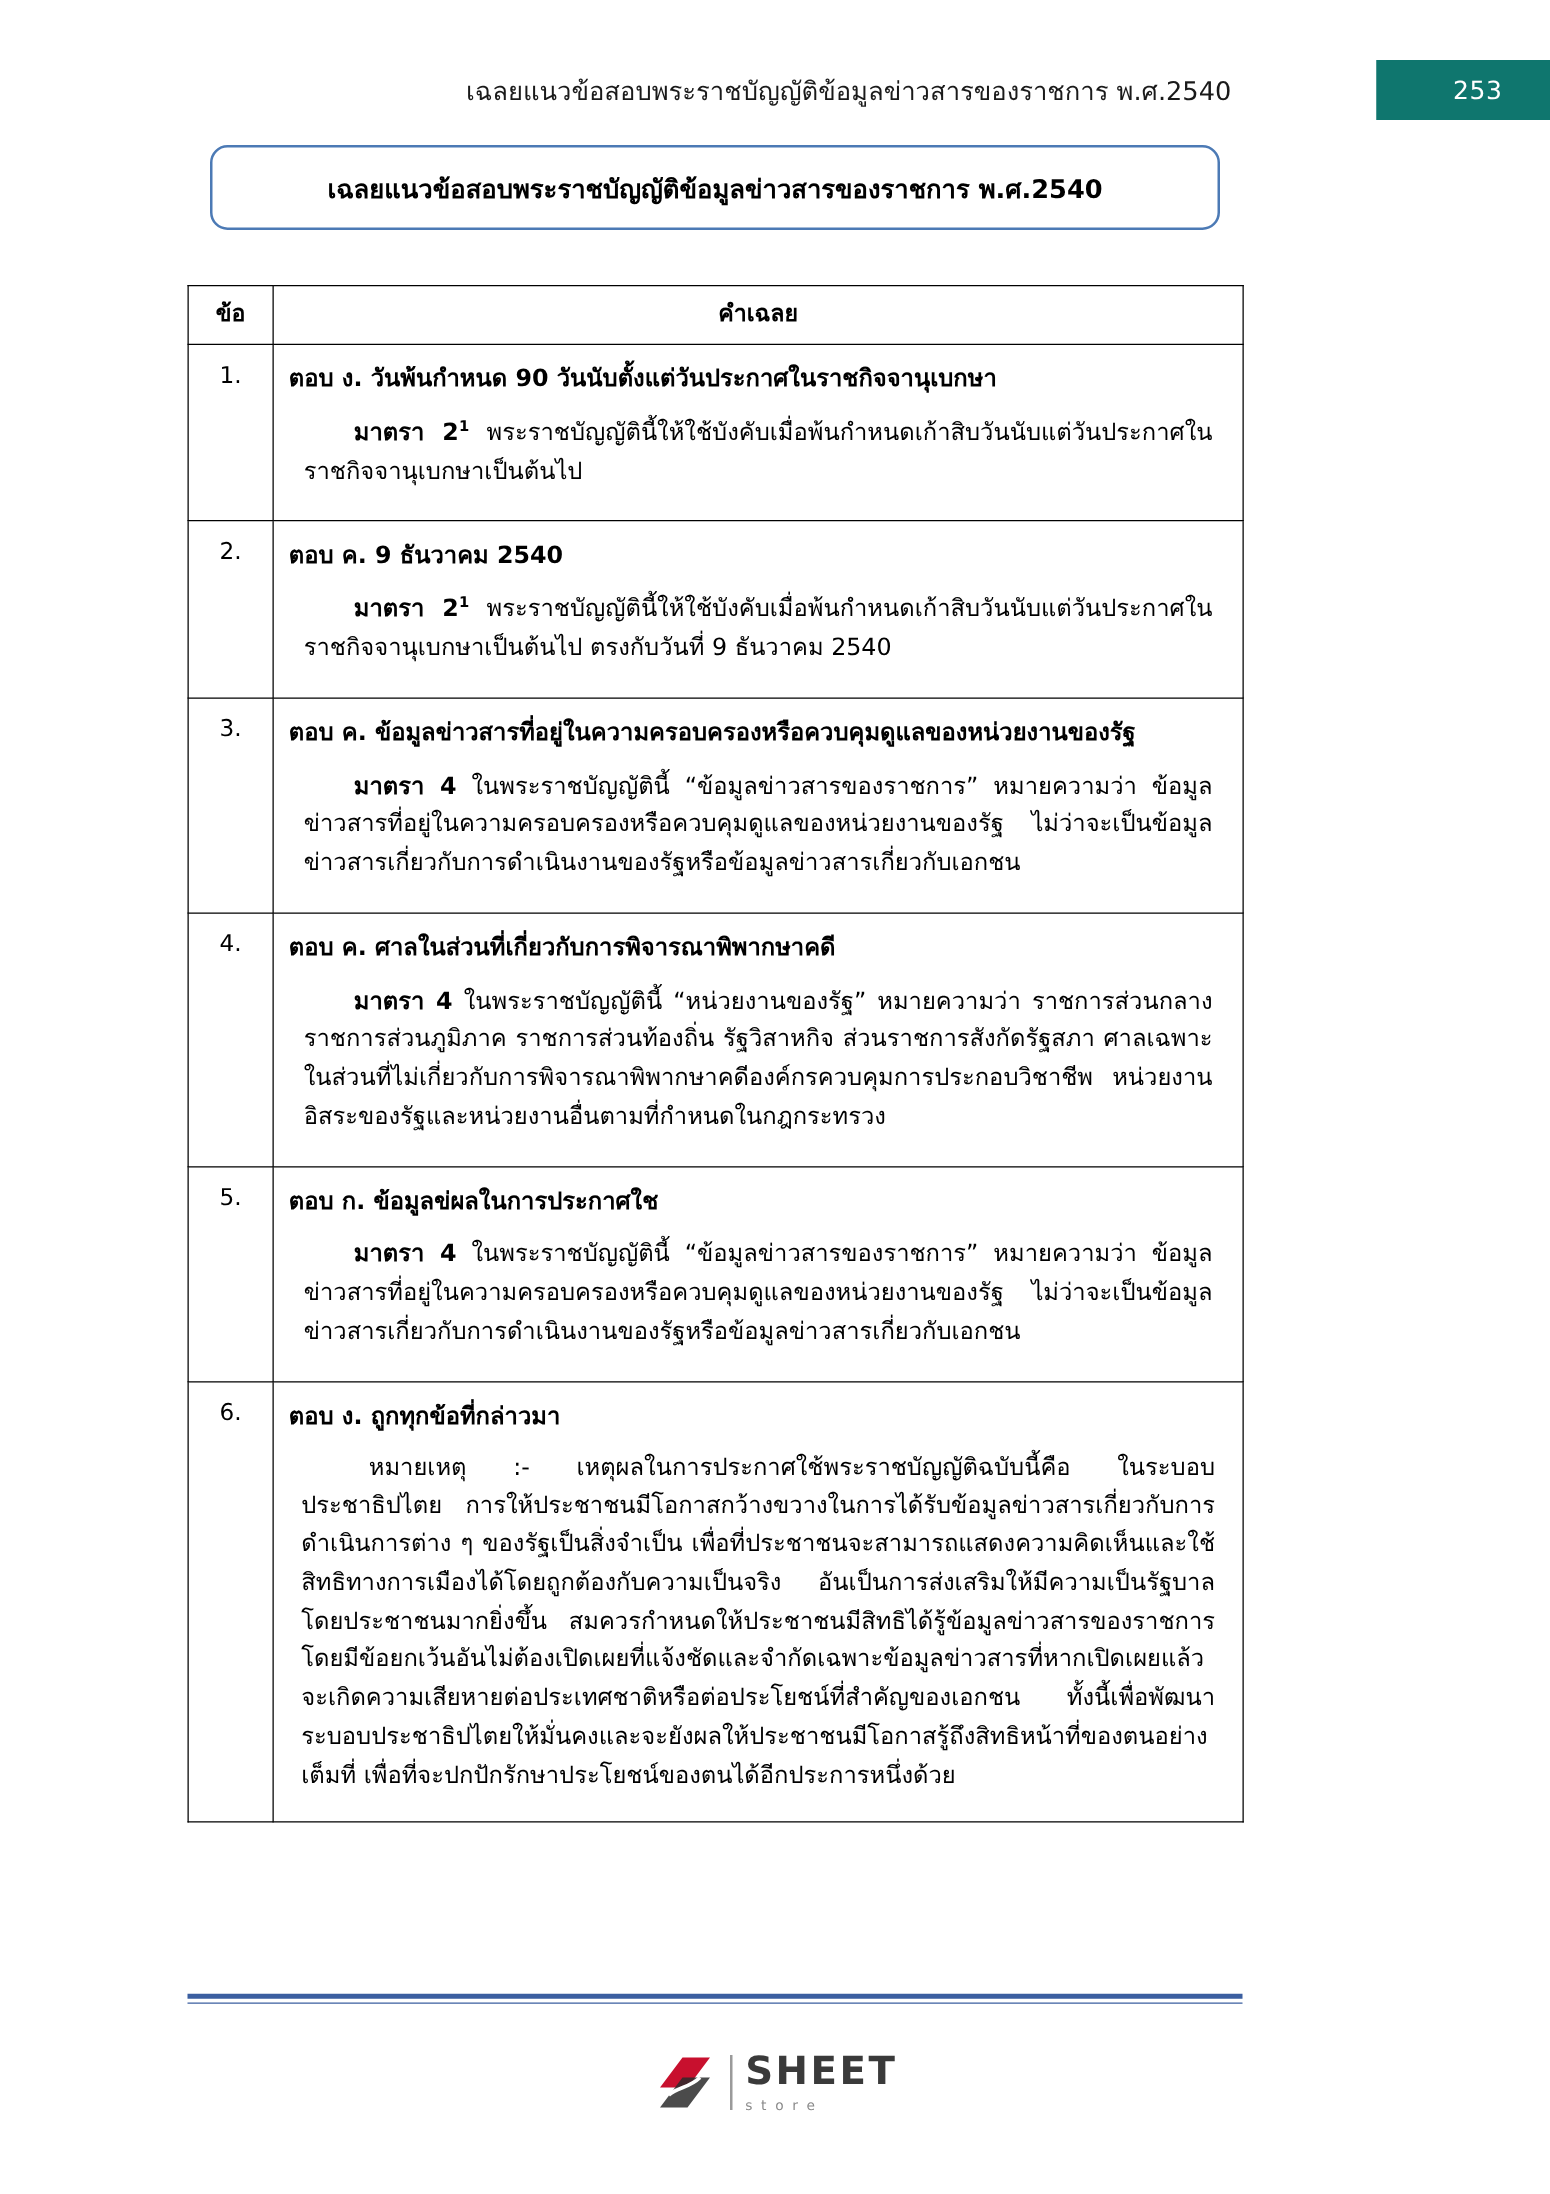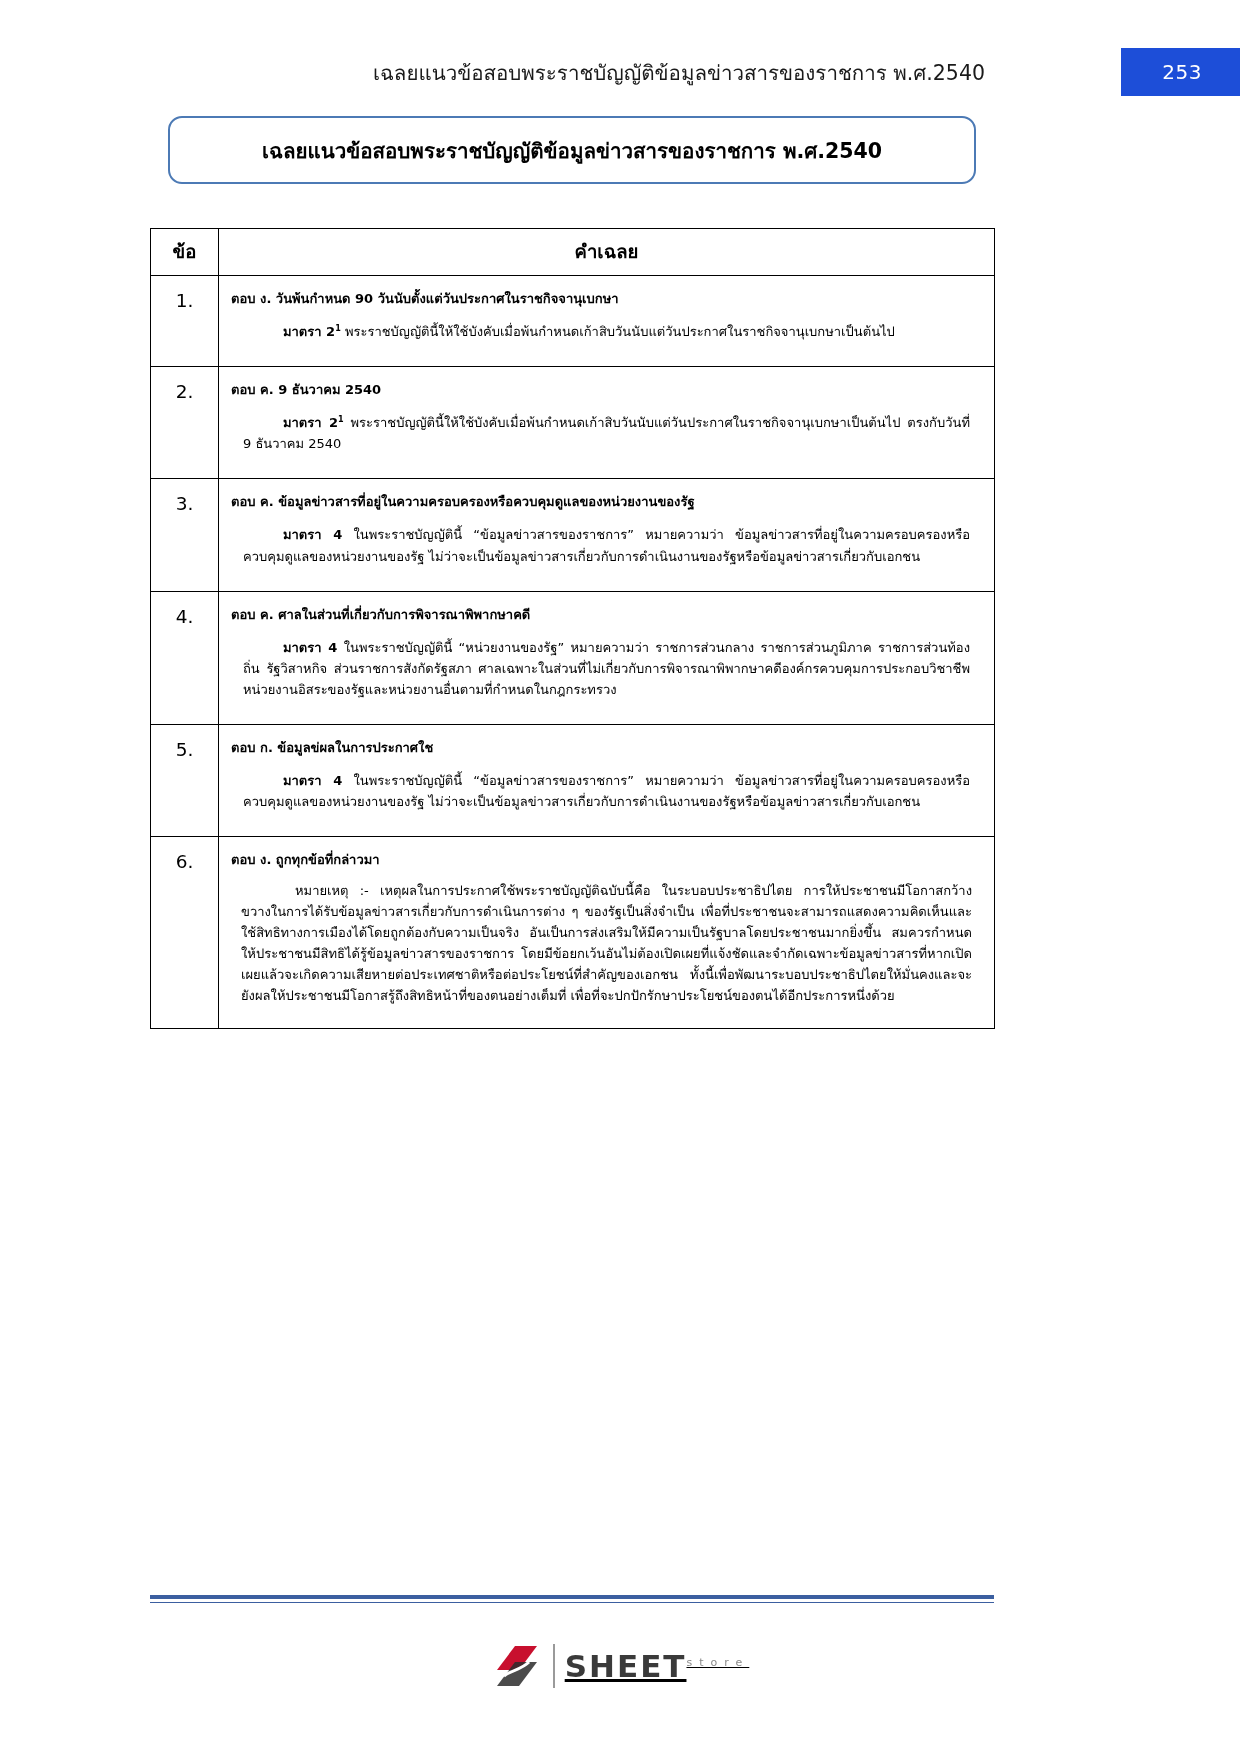--- a/index.html
+++ b/index.html
@@ -34,23 +34,23 @@
     right: 255px;
     top: 8px;
     font-size: 20.5px;
     color: #1a1a1a;
     white-space: nowrap;
   }
   .page-number-box {
     position: absolute;
     right: 0;
     top: 0;
-    width: 119px;
+    width: 139px;
     height: 48px;
-    background: #1d4ed8;
+    background: #0f766e;
   }
   .page-number {
     position: absolute;
     right: 38px;
     top: 12px;
     color: #ffffff;
     font-size: 20px;
     letter-spacing: 0.5px;
   }
   
@@ -98,21 +98,21 @@
     line-height: 1.2;
   }
   .no-cell {
     text-align: center;
     font-size: 18.5px;
     padding-top: 12px;
     line-height: 1.45;
   }
   .body-cell {
     padding: 9px 14px 10px 16px;
-    font-size: 13px;
+    font-size: 19px;
     line-height: 1.62;
     text-align: justify;
     text-justify: inter-word;
   }
   .ans-line {
     font-weight: bold;
     margin: 0 0 1px 0;
     text-align: left;
   }
   .para {
@@ -161,24 +161,23 @@
     height: 52px;
     position: relative;
   }
   .logo-divider {
     width: 2px;
     height: 44px;
     background: #9a9a9a;
   }
   .logo-text {
     display: flex;
-    flex-direction: row;
+    flex-direction: column;
     justify-content: center;
     line-height: 1;
-    text-decoration: underline;
   }
   .logo-main {
     font-size: 31px;
     font-weight: bold;
     letter-spacing: 2px;
     color: #3a3a3a;
   }
   .logo-sub {
     font-size: 11px;
     letter-spacing: 7px;

